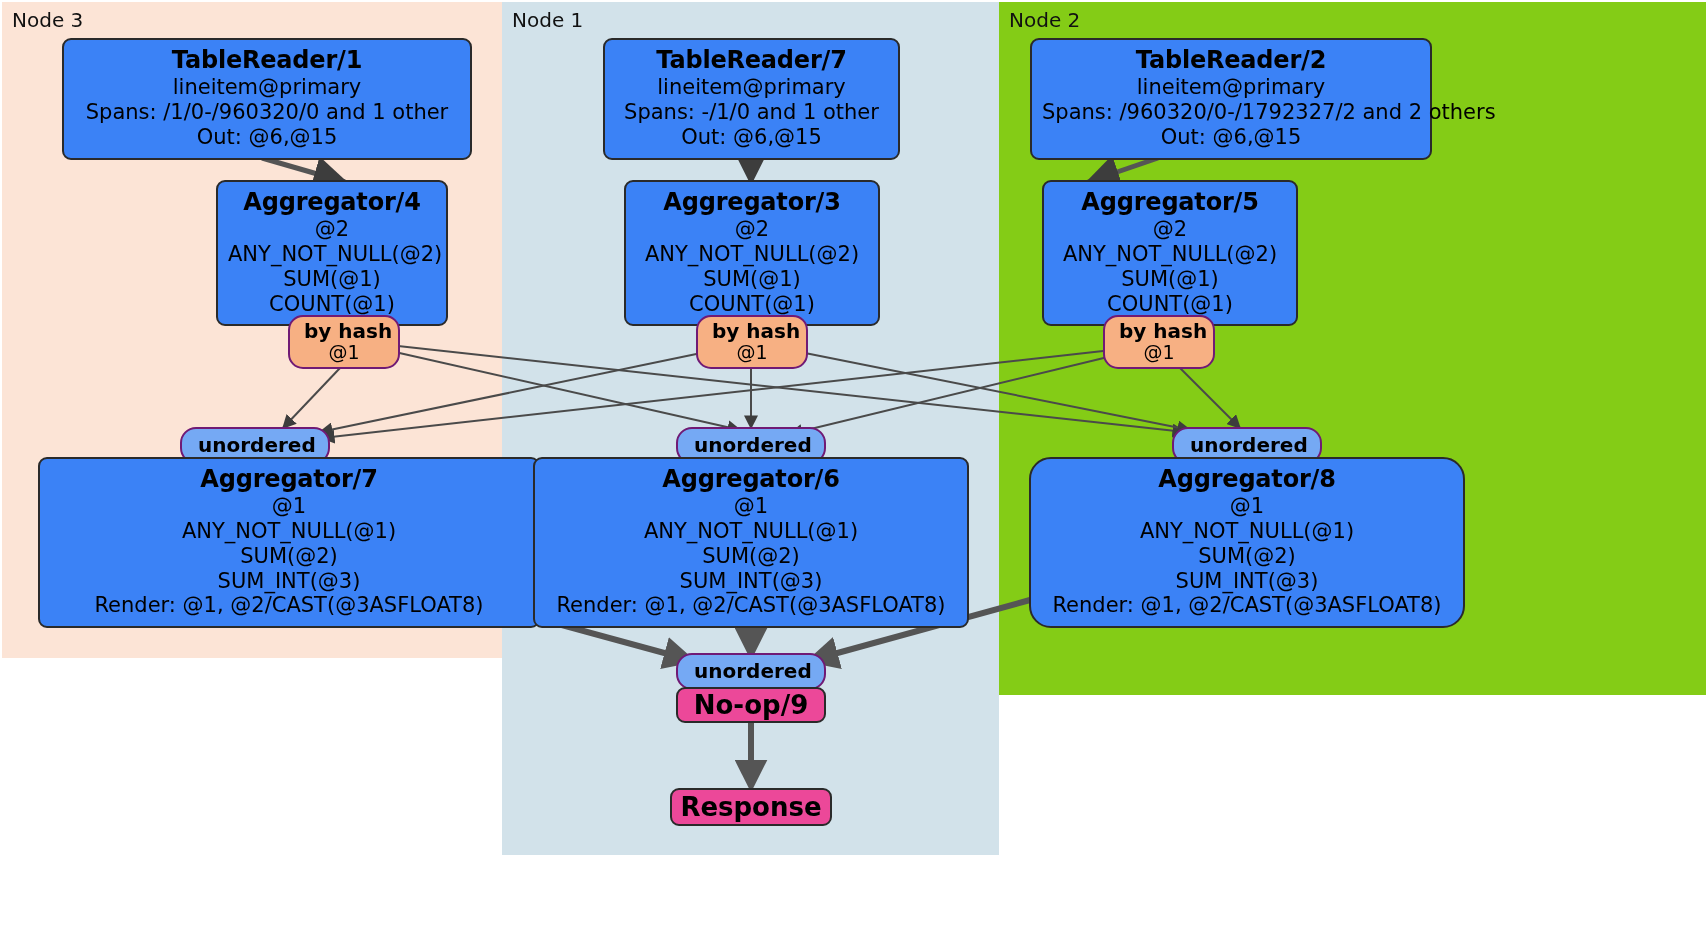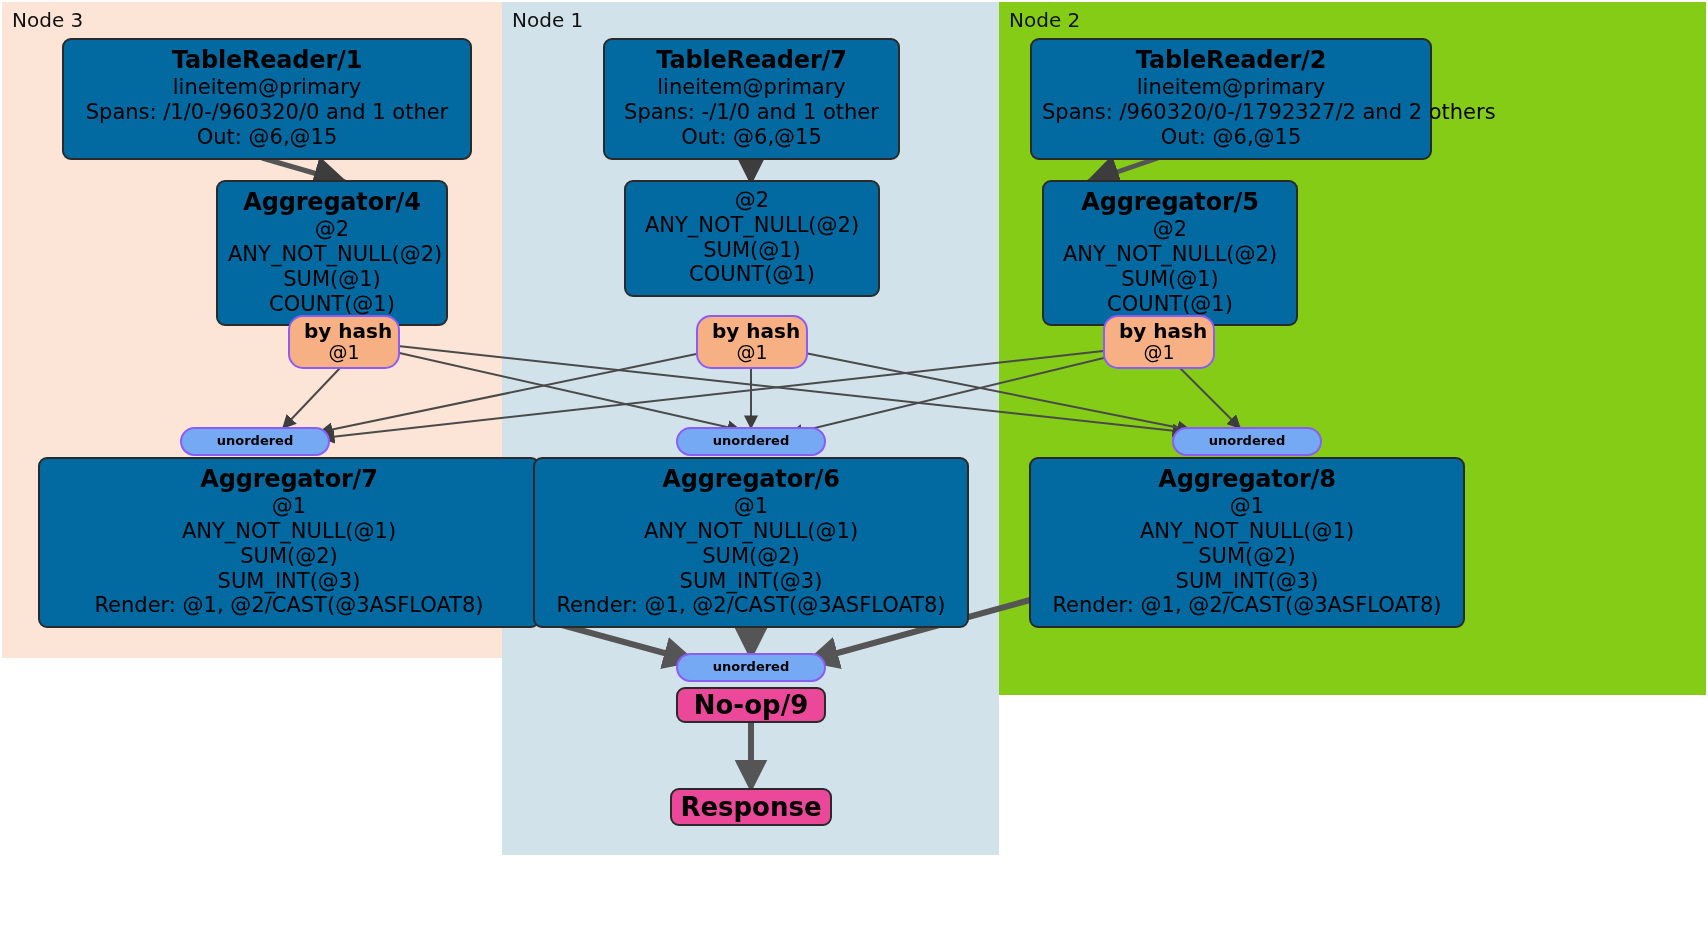--- a/index.html
+++ b/index.html
@@ -34,21 +34,21 @@
     position: absolute;
     left: 0;
     top: 0;
     width: 1708px;
     height: 940px;
     pointer-events: none;
   }
   .proc-box {
     position: absolute;
     box-sizing: border-box;
-    background: #0369a1;
+    background: #3b82f6;
     border: 2px solid #2a2a2a;
     border-radius: 9px;
     text-align: center;
     padding: 6px 10px 8px 10px;
     font-size: 21px;
     line-height: 1.18;
     color: #000000;
     white-space: nowrap;
   }
   .proc-title {
@@ -58,21 +58,21 @@
     display: block;
     margin-bottom: 1px;
   }
   .proc-line {
     display: block;
     font-size: 21px;
   }
   .badge {
     position: absolute;
     box-sizing: border-box;
-    border: 2px solid #8b5cf6;
+    border: 2px solid #701a75;
     border-radius: 14px;
     text-align: center;
     line-height: 1.1;
     white-space: nowrap;
   }
   .badge-hash {
     background: #f7b083;
     border-radius: 15px;
     padding: 3px 14px 4px 14px;
   }
@@ -85,21 +85,21 @@
   .badge-hash .b-sub {
     display: block;
     font-size: 19px;
     color: #000;
   }
   .badge-unordered {
     background: #75a9f4;
     border-radius: 16px;
     padding: 5px 16px 6px 16px;
     font-weight: bold;
-    font-size: 13px;
+    font-size: 20px;
     color: #000;
   }
   .small-box {
     position: absolute;
     box-sizing: border-box;
     background: #ec4899;
     border: 2px solid #2a2a2a;
     border-radius: 9px;
     text-align: center;
     font-weight: bold;
@@ -195,20 +195,21 @@
   </div>
 
   <div class="proc-box" style="left:603px; top:38px; width:297px;">
     <span class="proc-title">TableReader/7</span>
     <span class="proc-line">lineitem@primary</span>
     <span class="proc-line">Spans: -/1/0 and 1 other</span>
     <span class="proc-line">Out: @6,@15</span>
   </div>
 
   <div class="proc-box" style="left:624px; top:180px; width:256px;">
+    <span class="proc-title">Aggregator/3</span>
     <span class="proc-line">@2</span>
     <span class="proc-line">ANY_NOT_NULL(@2)</span>
     <span class="proc-line">SUM(@1)</span>
     <span class="proc-line">COUNT(@1)</span>
   </div>
 
   <div class="badge badge-hash" style="left:696px; top:315px; width:112px;">
     <span class="b-title">by hash</span>
     <span class="b-sub">@1</span>
   </div>
@@ -245,21 +246,21 @@
     <span class="proc-line">COUNT(@1)</span>
   </div>
 
   <div class="badge badge-hash" style="left:1103px; top:315px; width:112px;">
     <span class="b-title">by hash</span>
     <span class="b-sub">@1</span>
   </div>
 
   <div class="badge badge-unordered" style="left:1172px; top:427px; width:150px;">unordered</div>
 
-  <div class="proc-box" style="left:1029px; top:457px; width:436px;">
+  <div class="proc-box" style="left:1029px; top:457px; width:436px;border-radius:22px;">
     <span class="proc-title">Aggregator/8</span>
     <span class="proc-line">@1</span>
     <span class="proc-line">ANY_NOT_NULL(@1)</span>
     <span class="proc-line">SUM(@2)</span>
     <span class="proc-line">SUM_INT(@3)</span>
     <span class="proc-line">Render: @1, @2/CAST(@3ASFLOAT8)</span>
   </div>
 
 </div>
 

